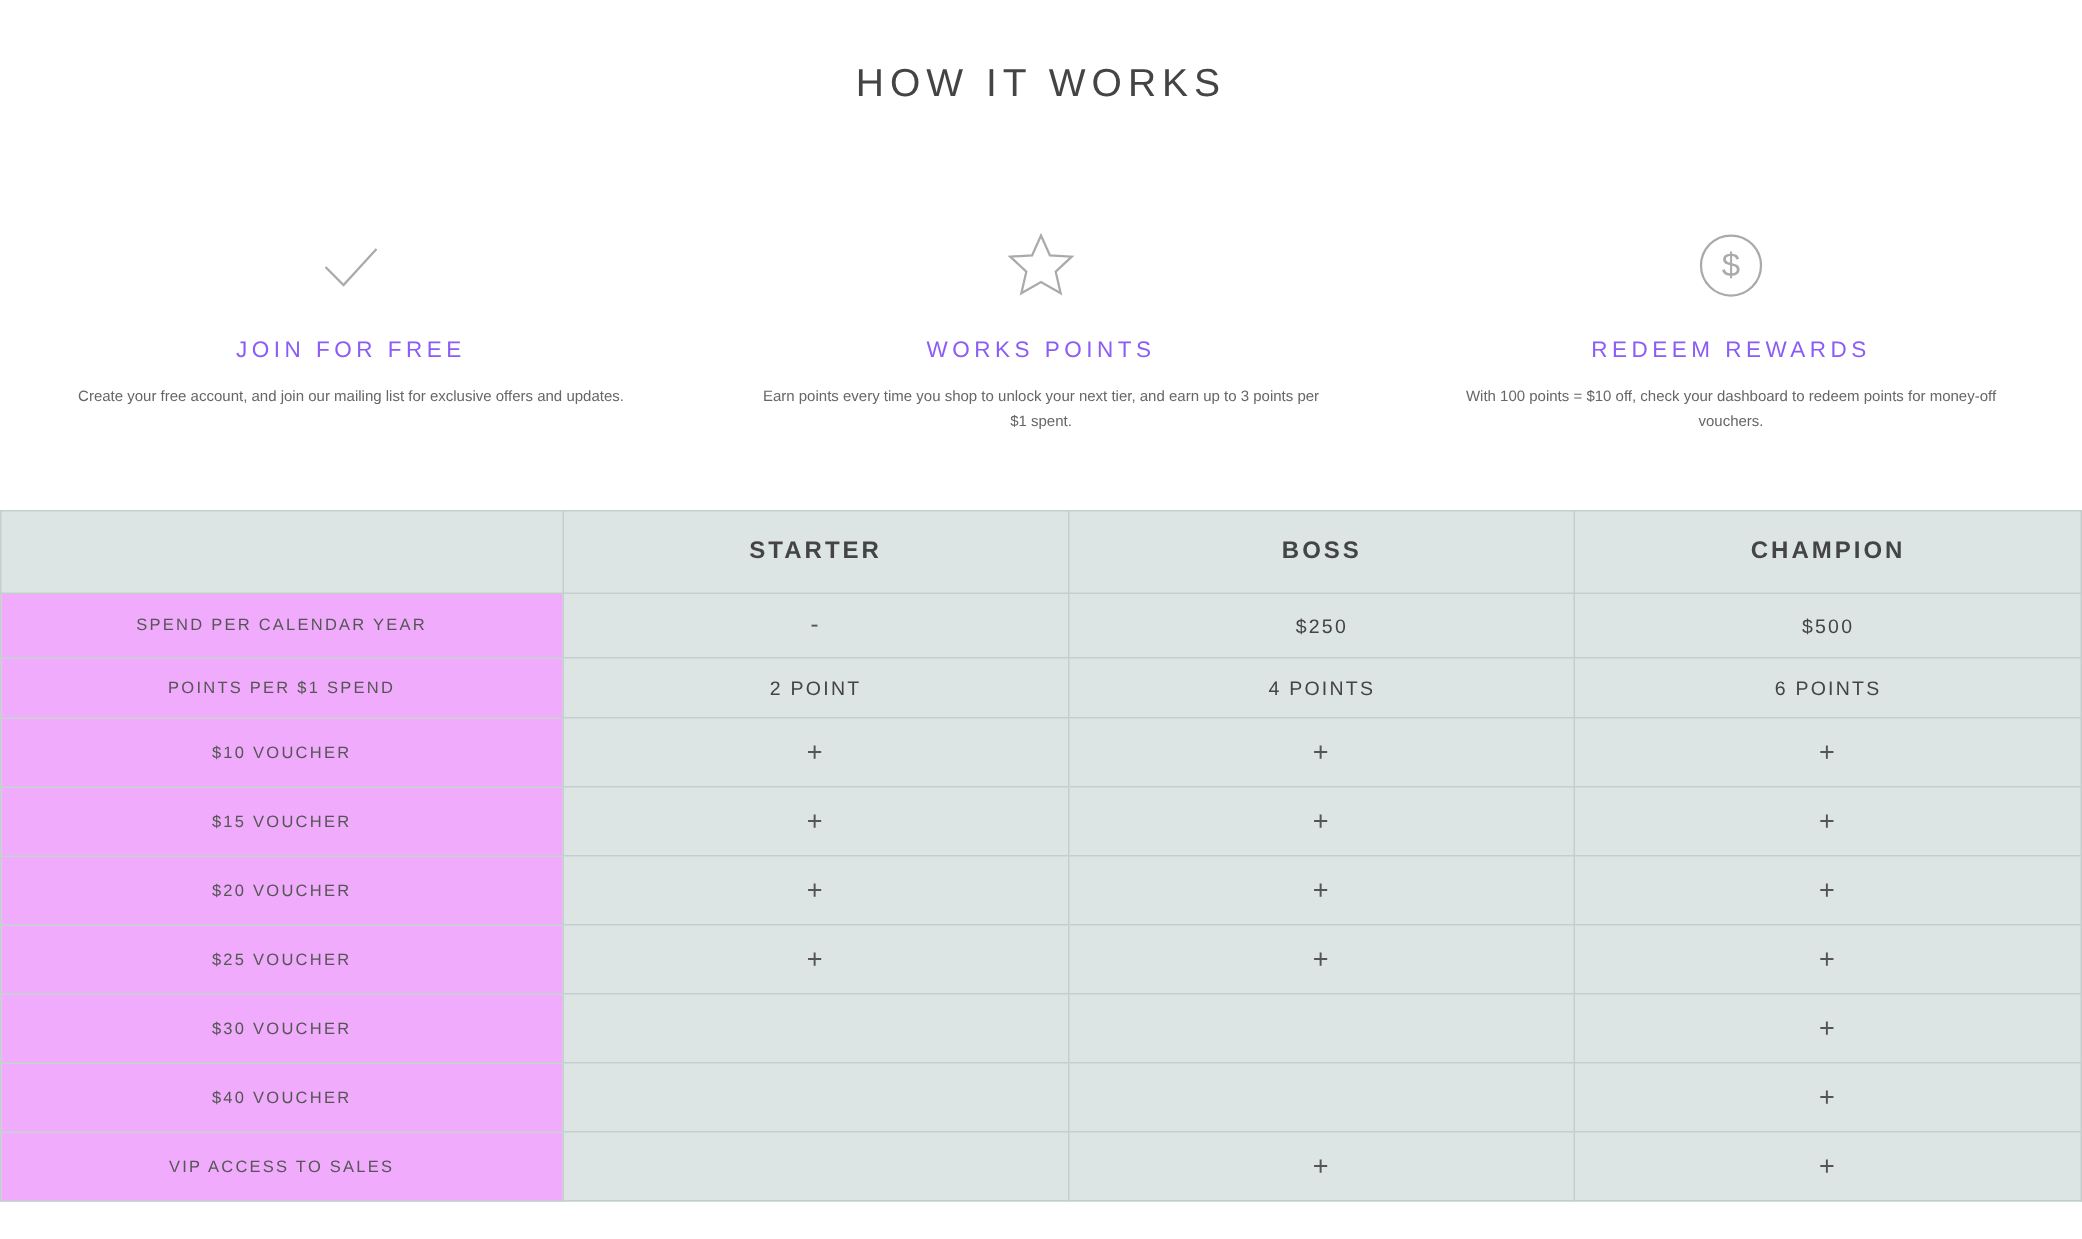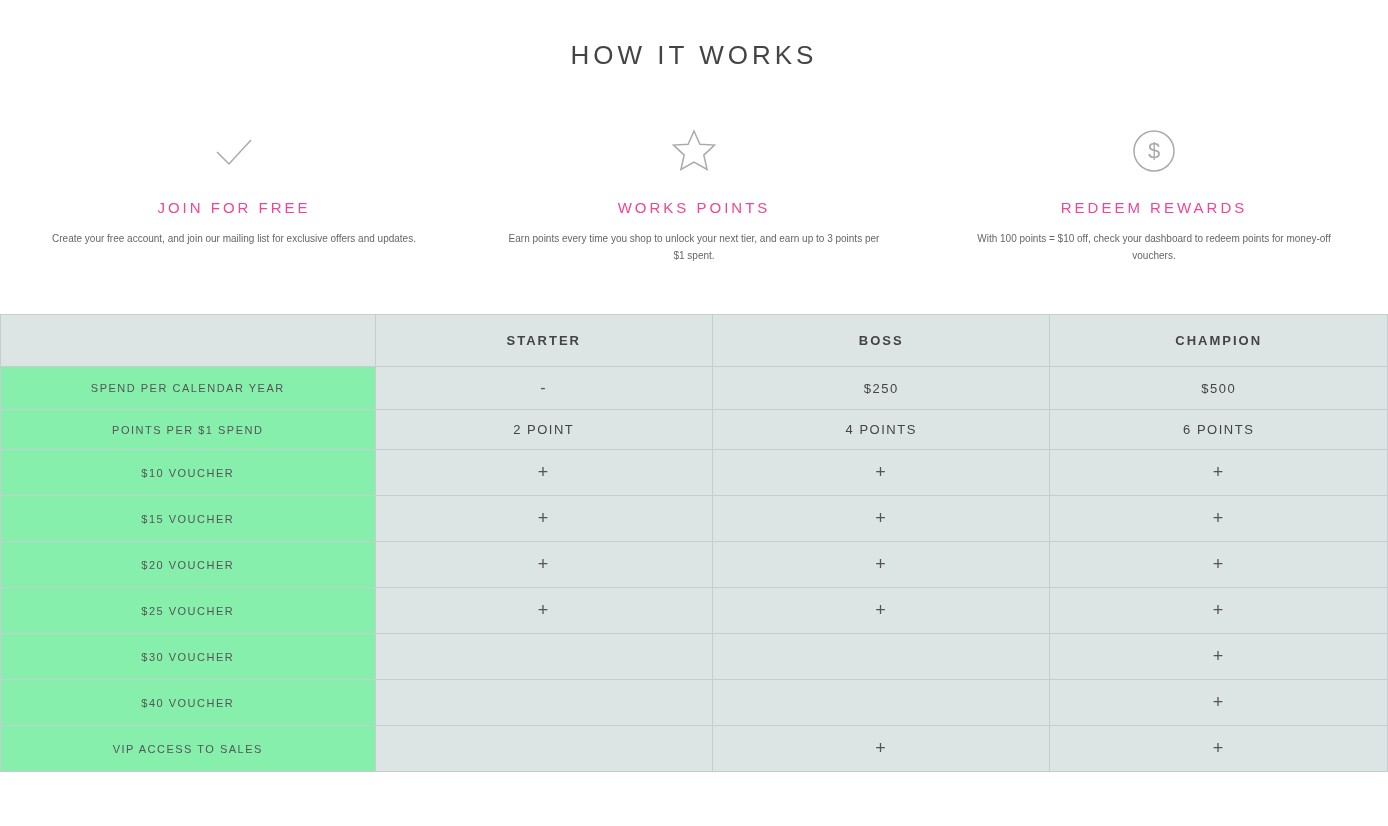--- a/index.html
+++ b/index.html
@@ -21,21 +21,21 @@
       padding: 40px 0 0 0;
     }
 
     
     .how-it-works-title {
       text-align: center;
       font-size: 26px;
       letter-spacing: 4px;
       font-weight: 400;
       color: #444;
-      margin-bottom: 50px;
+      margin-bottom: 76px;
     }
 
     .steps-container {
       display: flex;
       justify-content: center;
       gap: 0;
       margin-bottom: 50px;
     }
 
     .step {
@@ -59,21 +59,21 @@
       height: 50px;
       stroke: #aaaaaa;
       fill: none;
       stroke-width: 1.5;
     }
 
     .step-title {
       font-size: 15px;
       letter-spacing: 3px;
       font-weight: 500;
-      color: #ec4899;
+      color: #8b5cf6;
       margin-bottom: 14px;
     }
 
     .step-desc {
       font-size: 10px;
       color: #666;
       line-height: 1.7;
     }
 
     
@@ -95,31 +95,31 @@
       padding: 12px 16px;
       font-size: 12px;
       letter-spacing: 1.5px;
       color: #444;
       font-weight: 400;
     }
 
     .comparison-table th {
       font-weight: 600;
       letter-spacing: 2px;
-      font-size: 13px;
+      font-size: 16px;
       background: #dde4e4;
       padding: 18px 28px;
     }
 
     .comparison-table td:first-child {
       text-align: center;
       font-size: 11px;
       letter-spacing: 1.5px;
       color: #555;
-      background: #86efac;
+      background: #f0abfc;
       width: 27%;
     }
 
     .comparison-table td:not(:first-child) {
       width: 24.33%;
       font-size: 13px;
     }
 
     .comparison-table th:first-child {
       background: #dde4e4;

